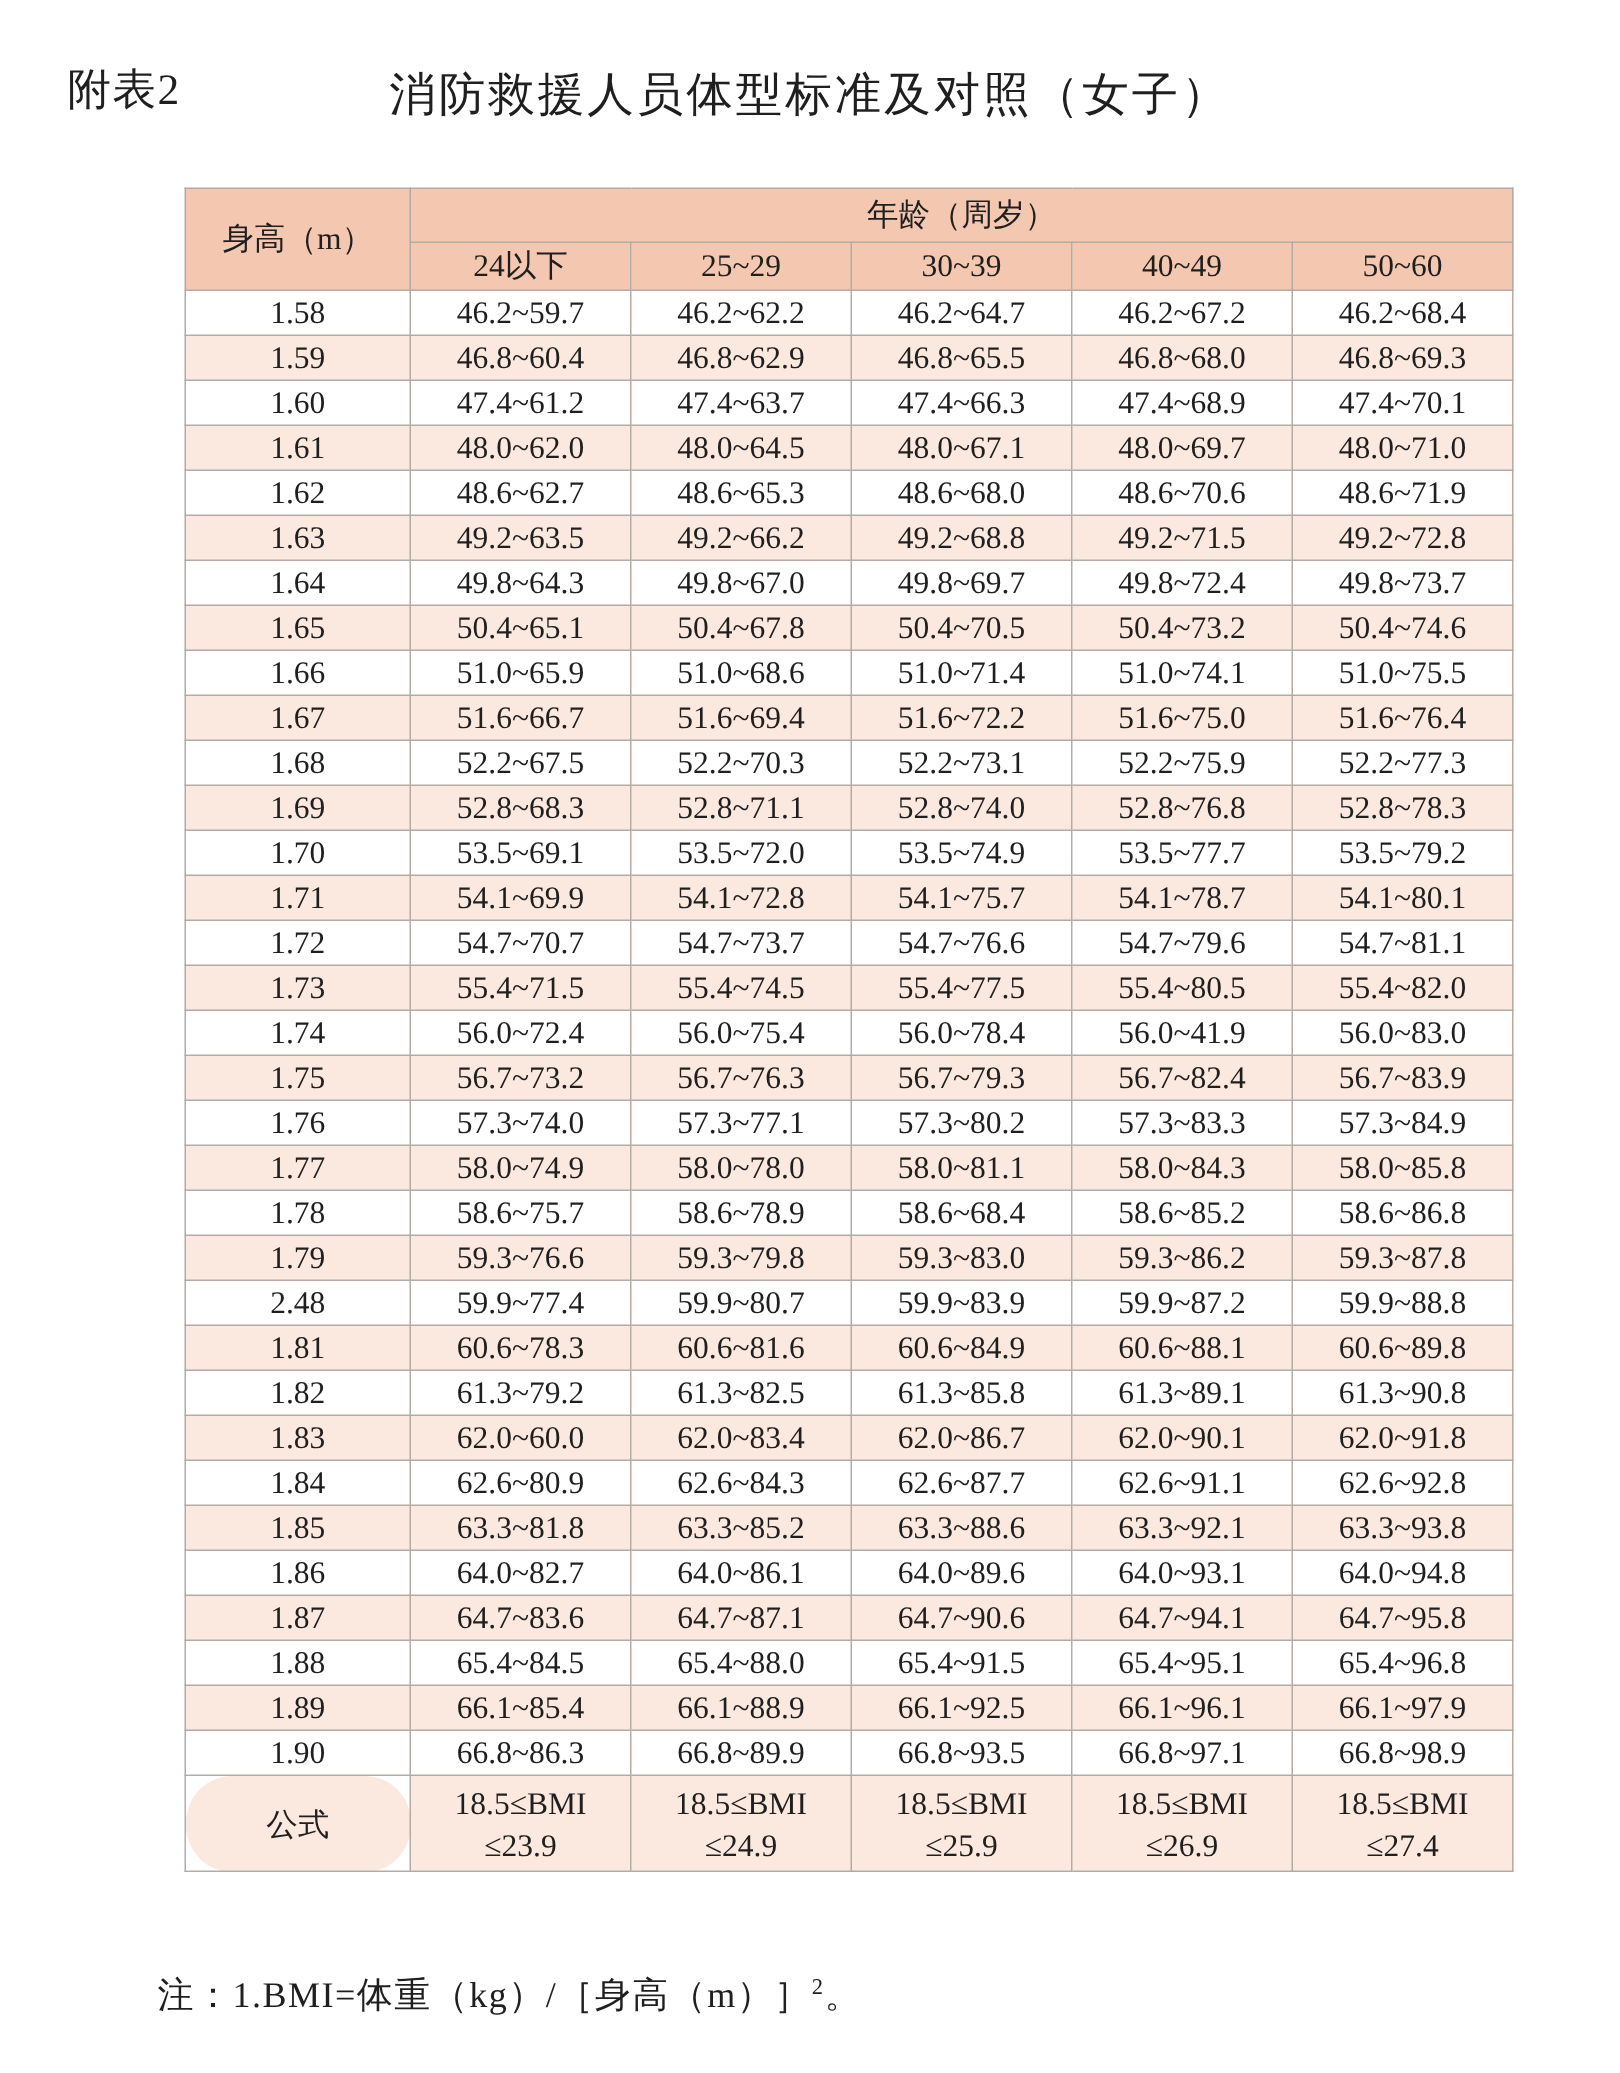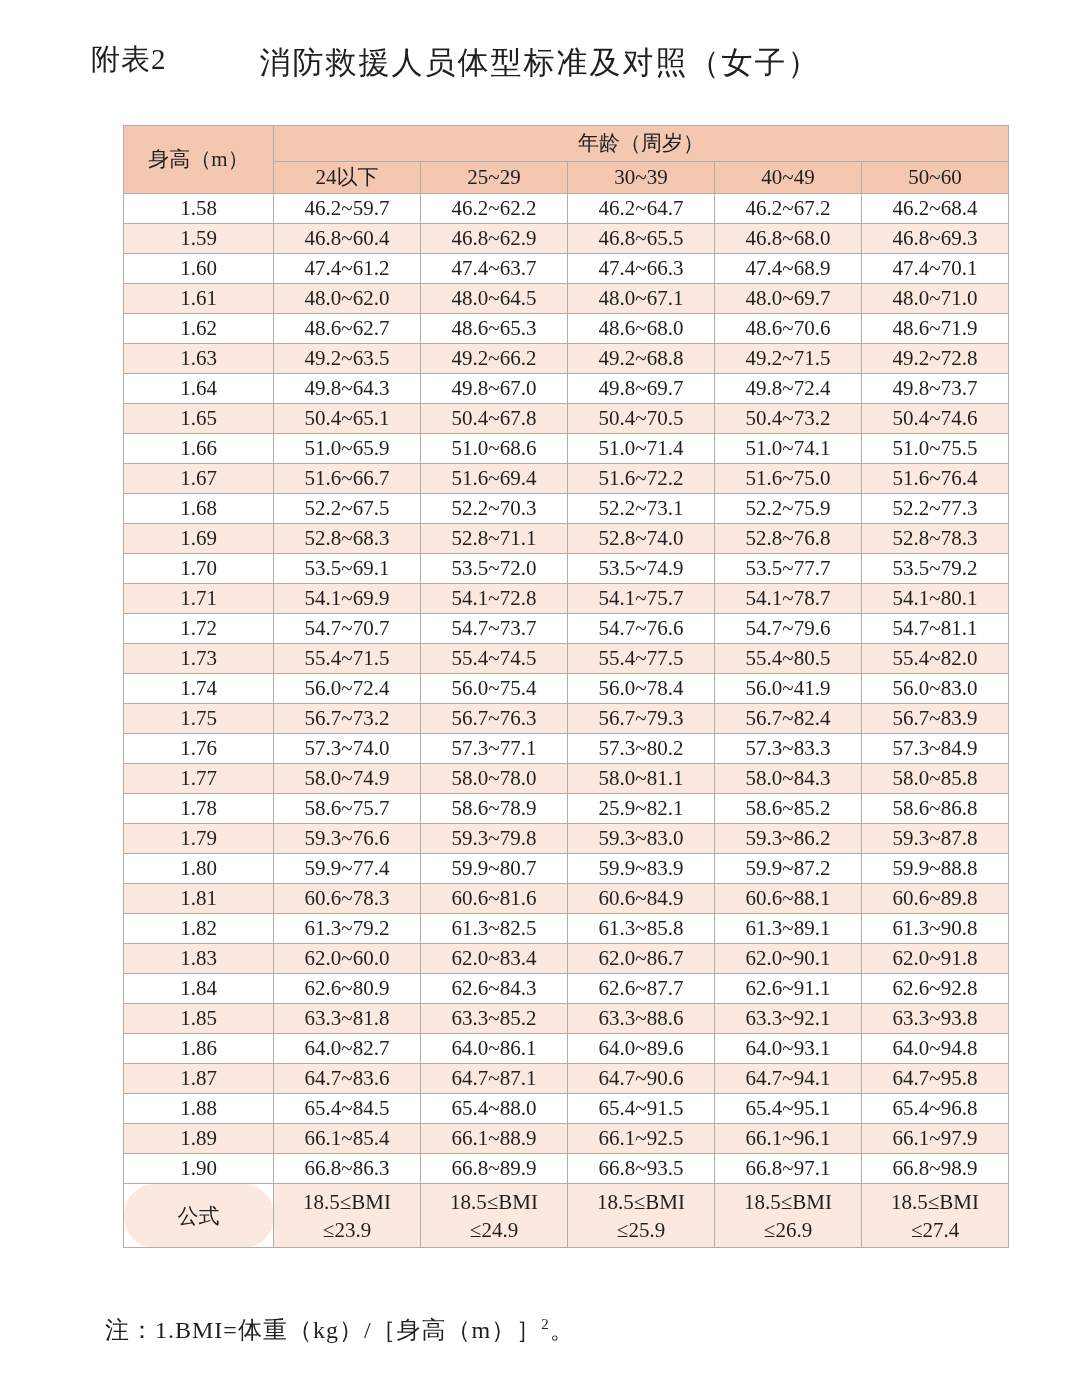--- a/index.html
+++ b/index.html
@@ -24,21 +24,20 @@
     position: relative;
     padding-top: 42px;
     height: 50px;
   }
   .appendix-label {
     position: absolute;
     left: 45px;
     top: 40px;
     font-size: 29px;
     letter-spacing: 1px;
-    margin-left: 46px;
   }
   .doc-title {
     margin: 0;
     text-align: center;
     font-size: 31px;
     font-weight: normal;
     letter-spacing: 2px;
   }
 
   table.body-table {
@@ -274,34 +273,34 @@
           <td>58.0~74.9</td>
           <td>58.0~78.0</td>
           <td>58.0~81.1</td>
           <td>58.0~84.3</td>
           <td>58.0~85.8</td>
         </tr>
         <tr>
           <td>1.78</td>
           <td>58.6~75.7</td>
           <td>58.6~78.9</td>
-          <td>25.9~82.1</td>
+          <td>58.6~68.4</td>
           <td>58.6~85.2</td>
           <td>58.6~86.8</td>
         </tr>
         <tr>
           <td>1.79</td>
           <td>59.3~76.6</td>
           <td>59.3~79.8</td>
           <td>59.3~83.0</td>
           <td>59.3~86.2</td>
           <td>59.3~87.8</td>
         </tr>
         <tr>
-          <td>1.80</td>
+          <td>2.48</td>
           <td>59.9~77.4</td>
           <td>59.9~80.7</td>
           <td>59.9~83.9</td>
           <td>59.9~87.2</td>
           <td>59.9~88.8</td>
         </tr>
         <tr>
           <td>1.81</td>
           <td>60.6~78.3</td>
           <td>60.6~81.6</td>

